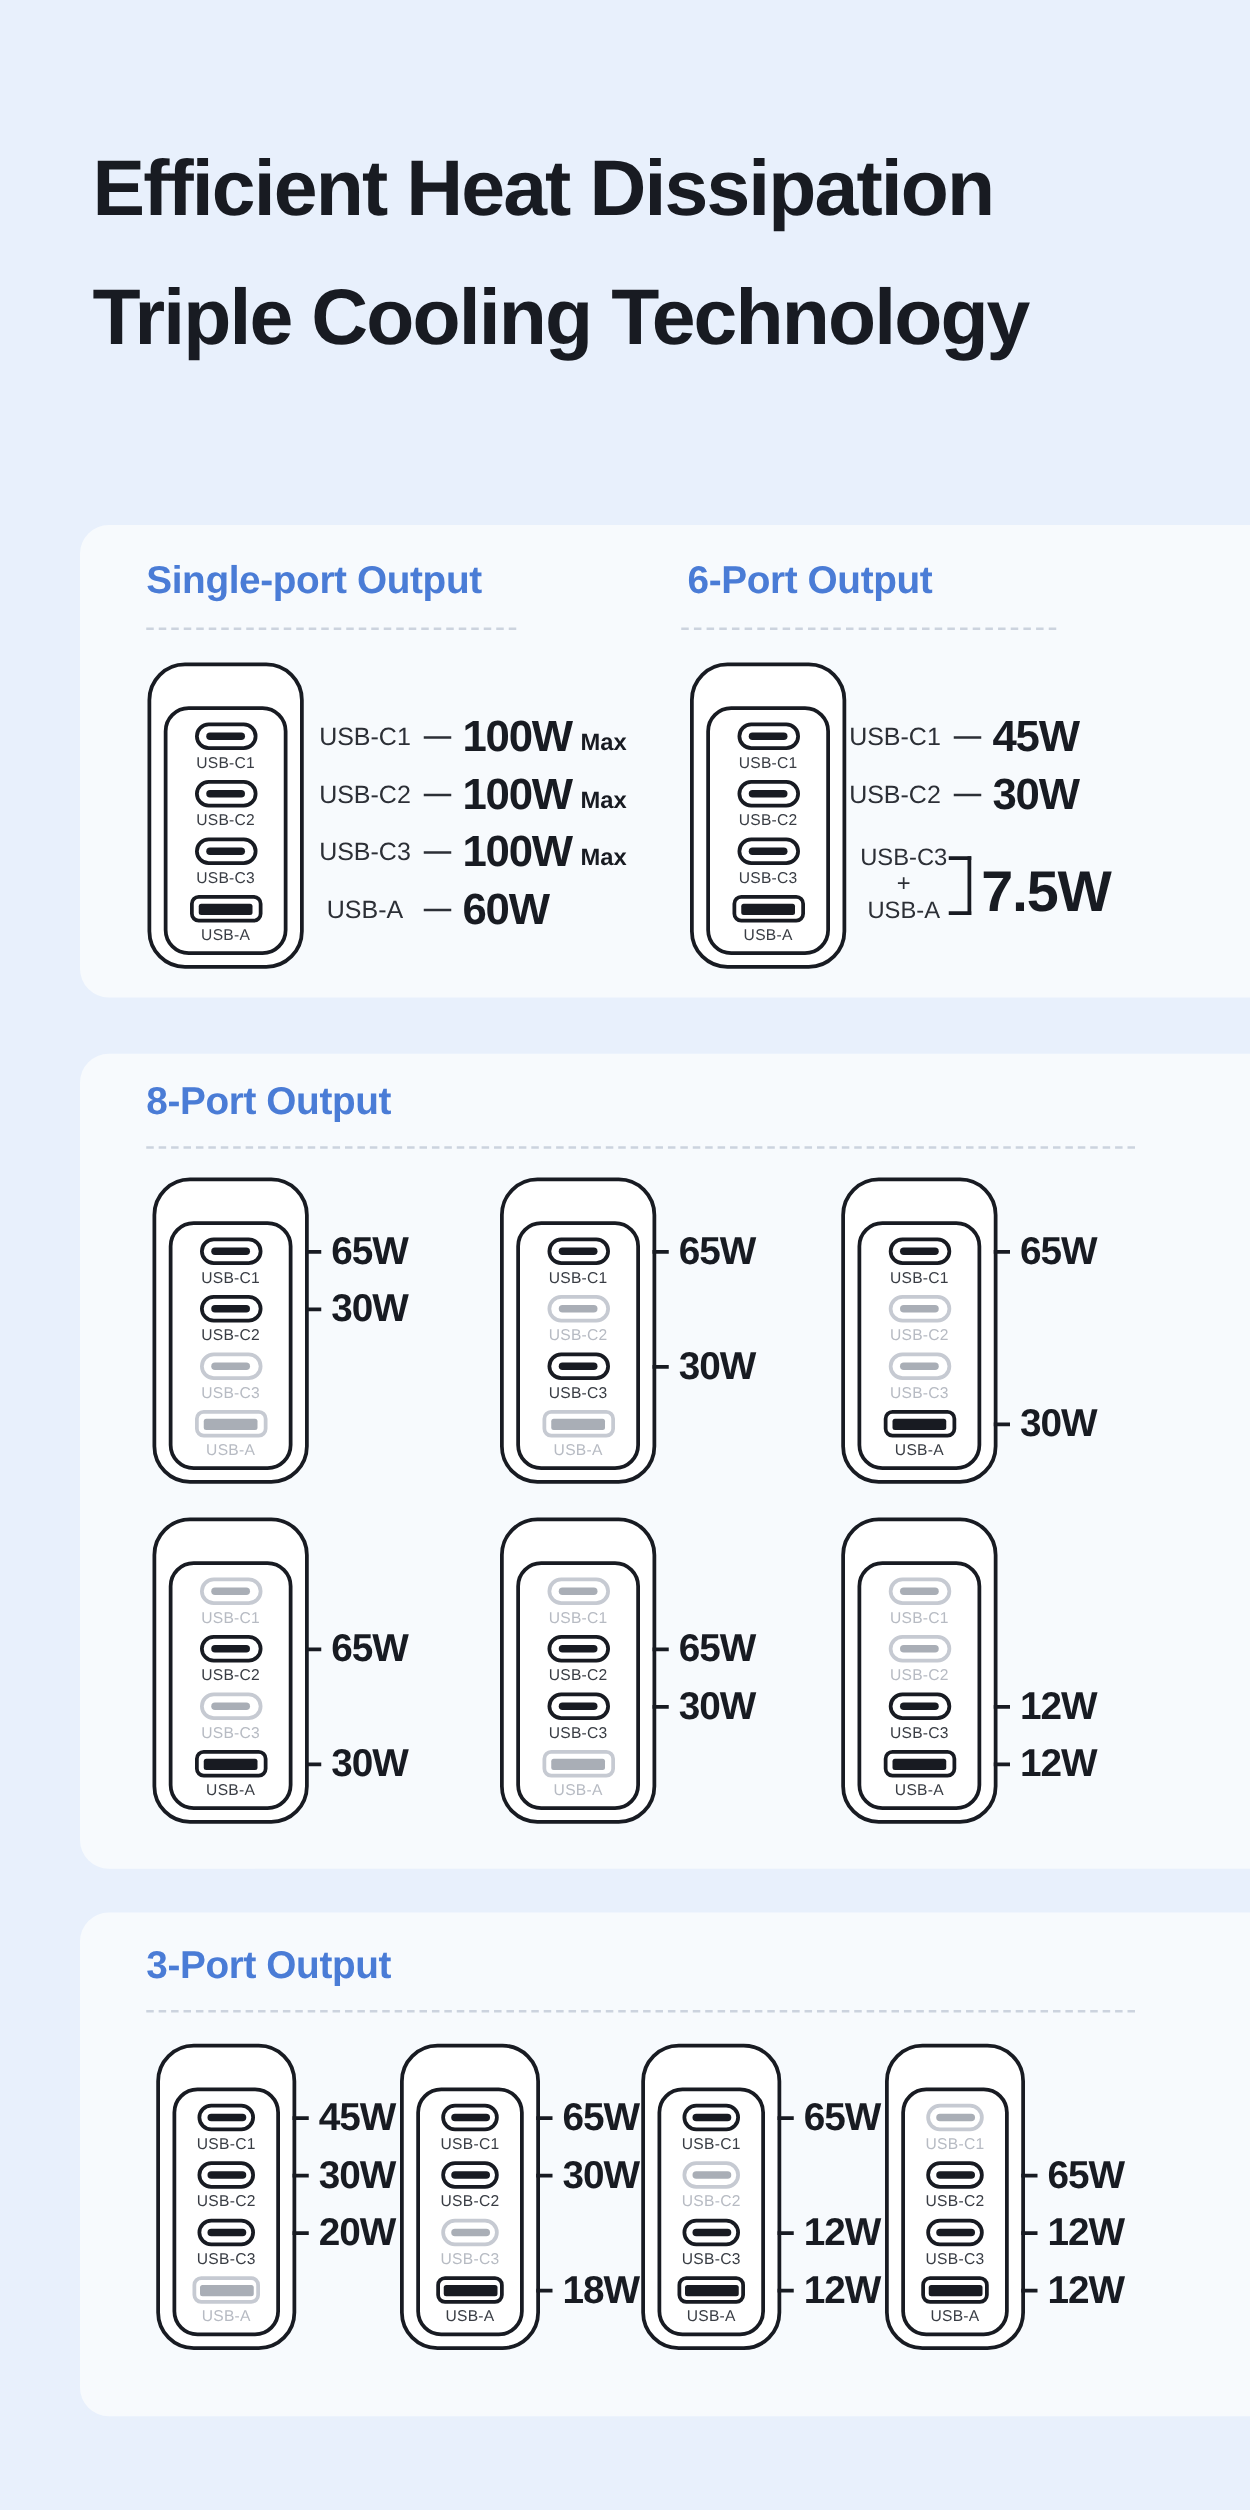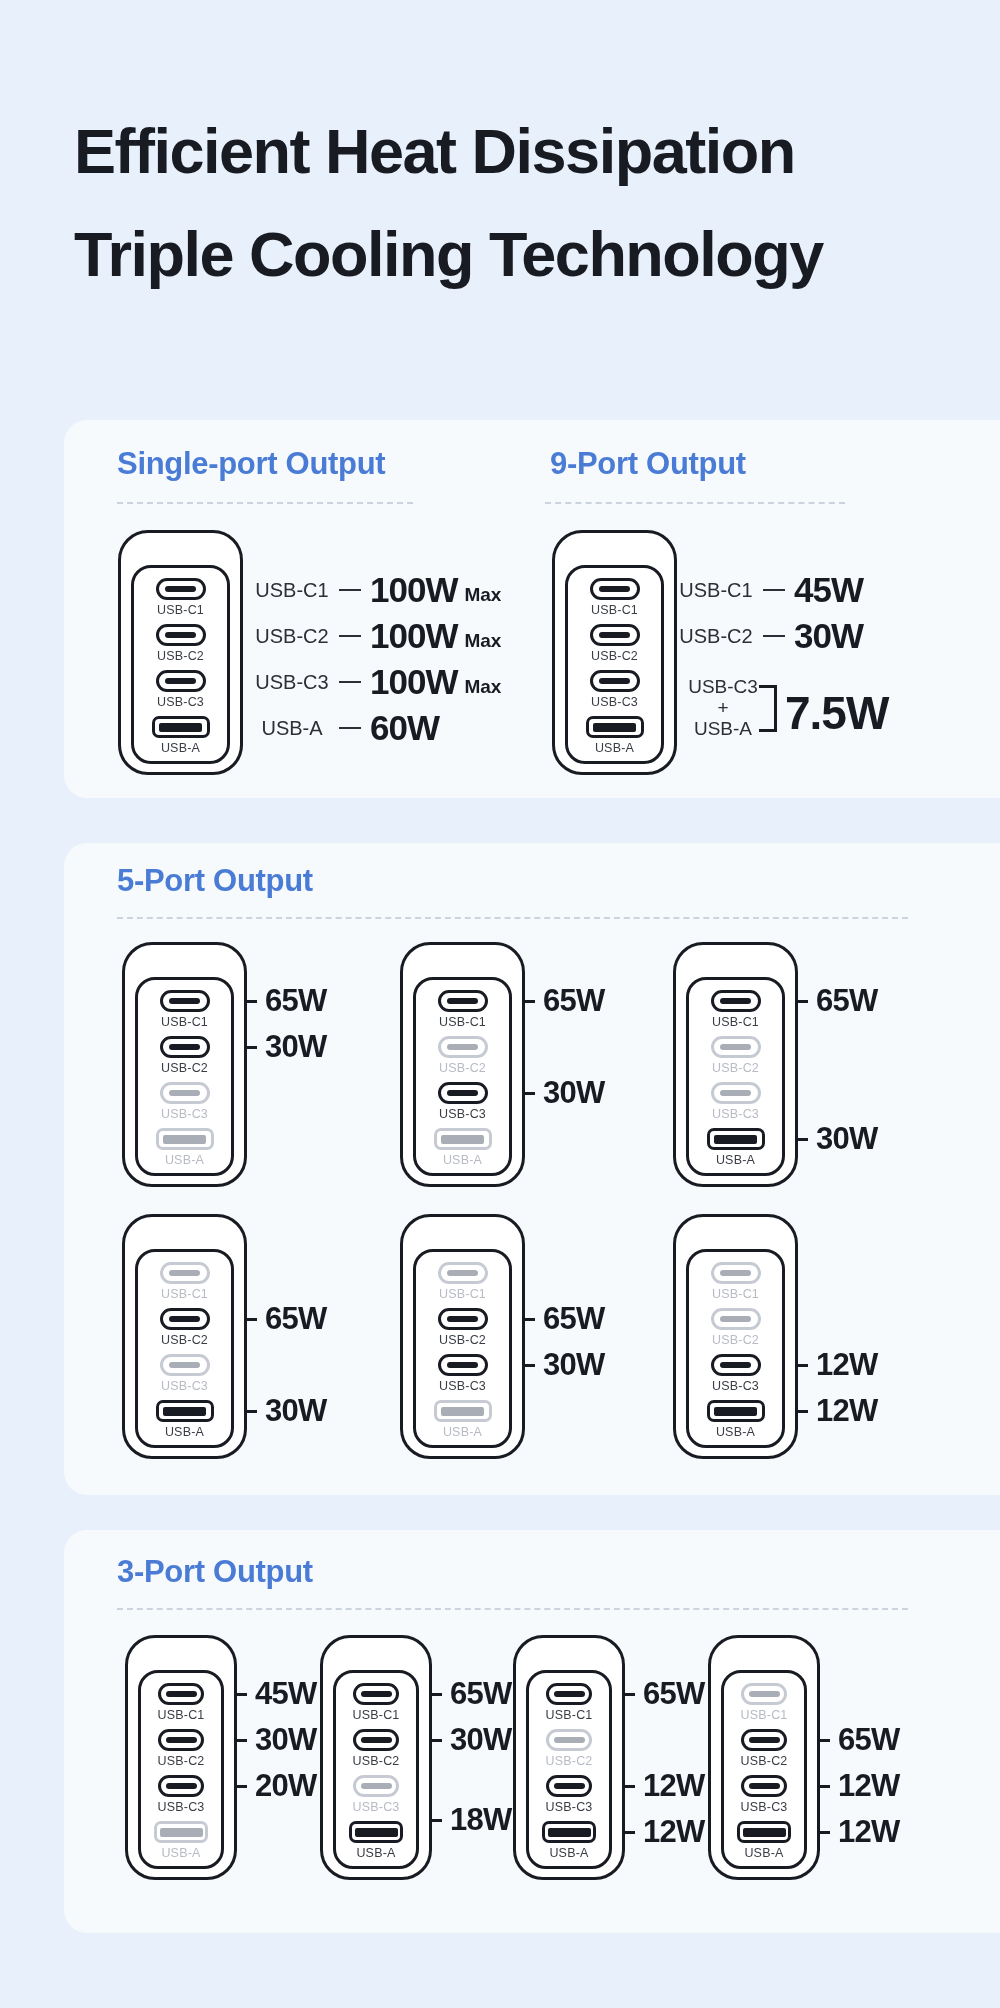--- a/index.html
+++ b/index.html
@@ -130,21 +130,21 @@
           <div class="port-group" style="top: 183px;">
             <div class="pill a">
               <div class="bar"></div>
             </div>
             <div class="plabel">USB-A</div>
           </div>
         </div>
       </div>
     <div></div>
 
-    <h2 class="heading" style="left:486px;top:26px">9-Port Output</h2>
+    <h2 class="heading" style="left:486px;top:26px">6-Port Output</h2>
     <div class="dashline" style="left:481px;top:82px;width:300px"></div>
     <div class="slot" style="left:488px;top:110px">
         <div class="charger">
           <div class="charger-inner"></div>
           <div class="port-group" style="top: 45px;">
             <div class="pill c">
               <div class="bar"></div>
             </div>
             <div class="plabel">USB-C1</div>
           </div>
@@ -206,21 +206,21 @@
         <div class="spec-val">45W</div>
       </div>
       <div class="spec-row" style="left: 614px; top: 194px;">
         <div class="spec-name">USB-C2</div>
         <div class="specdash"></div>
         <div class="spec-val">30W</div>
       </div>
     </section>
 
   <section class="card card2">
-    <h2 class="heading" style="left:53px;top:20px">5-Port Output</h2>
+    <h2 class="heading" style="left:53px;top:20px">8-Port Output</h2>
     <div class="dashline" style="left:53px;top:74px;width:791px"></div>
     <div class="slot" style="left:58px;top:99px">
         <div class="charger">
           <div class="charger-inner"></div>
           <div class="port-group" style="top: 45px;">
             <div class="pill c">
               <div class="bar"></div>
             </div>
             <div class="plabel">USB-C1</div>
           </div>
@@ -511,21 +511,21 @@
               <div class="bar"></div>
             </div>
             <div class="plabel">USB-C3</div>
           </div>
           <div class="port-group" style="top: 183px;">
             <div class="pill a">
               <div class="bar"></div>
             </div>
             <div class="plabel">USB-A</div>
           </div>
-          <div class="watt" style="top: 166px;">
+          <div class="watt" style="top: 178px;">
             <div class="tick"></div>
             <div class="wtxt">18W</div>
           </div>
         </div>
       </div>
     <div class="slot sm" style="left:449px;top:105px">
         <div class="charger">
           <div class="charger-inner"></div>
           <div class="port-group" style="top: 45px;">
             <div class="pill c">

